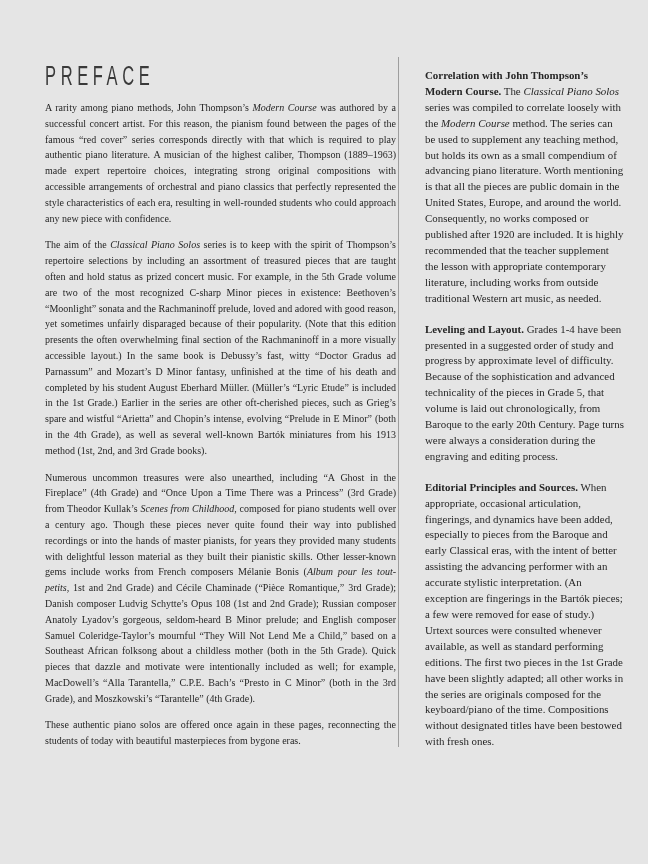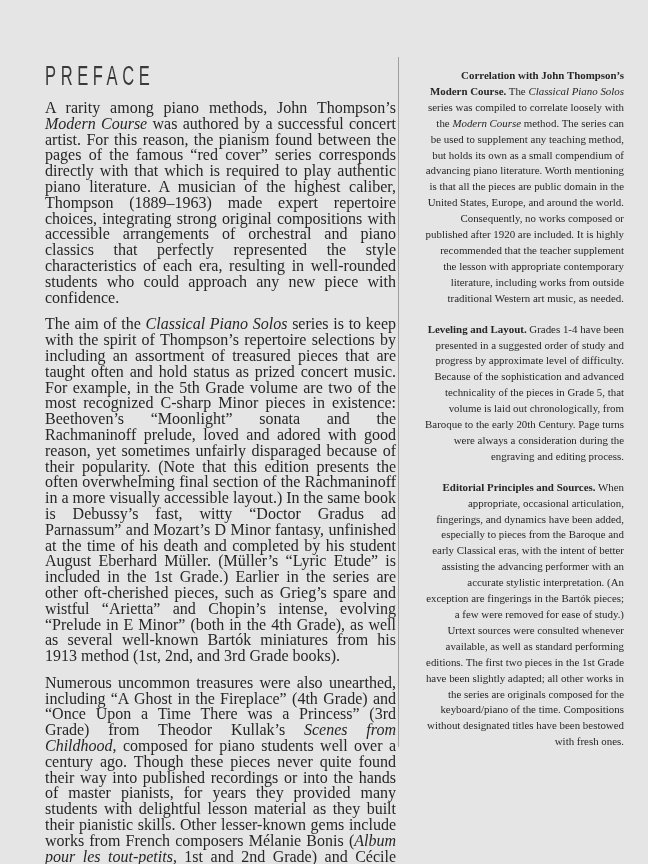--- a/index.html
+++ b/index.html
@@ -29,21 +29,21 @@
     font-size: 25px;
     letter-spacing: 7px;
     color: #3a3a3a;
     transform: scale(0.66, 1.08);
     transform-origin: left top;
     white-space: nowrap;
     margin-bottom: 12px;
     height: 28px;
   }
   .left-col .body p {
-    font-size: 16px;
+    font-size: 10px;
     line-height: 15.8px;
     text-align: justify;
     margin-bottom: 11px;
   }
   .left-col .body p:last-child { margin-bottom: 0; }
   .divider {
     position: absolute;
     left: 398px;
     top: 57px;
     width: 1px;
@@ -52,38 +52,39 @@
   }
   .right-col {
     position: absolute;
     left: 425px;
     top: 68px;
     width: 199px;
   }
   .right-col .body p {
     font-size: 10.9px;
     line-height: 15.9px;
-    text-align: right;
+    text-align: left;
     margin-bottom: 15px;
   }
   .right-col .body p:last-child { margin-bottom: 0; }
   em { font-style: italic; }
   strong { font-weight: bold; }
 </style>
 </head>
 <body>
 
 <div class="page">
 
   <div class="left-col">
     <h1 class="page-title">PREFACE</h1>
     <div class="body">
         <p><span>A rarity among piano methods, John Thompson’s </span><em>Modern Course</em><span> was authored by a successful concert artist. For this reason, the pianism found between the pages of the famous “red cover” series corresponds directly with that which is required to play authentic piano literature. A musician of the highest caliber, Thompson (1889–1963) made expert repertoire choices, integrating strong original compositions with accessible arrangements of orchestral and piano classics that perfectly represented the style characteristics of each era, resulting in well-rounded students who could approach any new piece with confidence.</span></p>
         <p><span>The aim of the </span><em>Classical Piano Solos</em><span> series is to keep with the spirit of Thompson’s repertoire selections by including an assortment of treasured pieces that are taught often and hold status as prized concert music. For example, in the 5th Grade volume are two of the most recognized C-sharp Minor pieces in existence: Beethoven’s “Moonlight” sonata and the Rachmaninoff prelude, loved and adored with good reason, yet sometimes unfairly disparaged because of their popularity. (Note that this edition presents the often overwhelming final section of the Rachmaninoff in a more visually accessible layout.) In the same book is Debussy’s fast, witty “Doctor Gradus ad Parnassum” and Mozart’s D Minor fantasy, unfinished at the time of his death and completed by his student August Eberhard Müller. (Müller’s “Lyric Etude” is included in the 1st Grade.) Earlier in the series are other oft-cherished pieces, such as Grieg’s spare and wistful “Arietta” and Chopin’s intense, evolving “Prelude in E Minor” (both in the 4th Grade), as well as several well-known Bartók miniatures from his 1913 method (1st, 2nd, and 3rd Grade books).</span></p>
         <p><span>Numerous uncommon treasures were also unearthed, including “A Ghost in the Fireplace” (4th Grade) and “Once Upon a Time There was a Princess” (3rd Grade) from Theodor Kullak’s </span><em>Scenes from Childhood</em><span>, composed for piano students well over a century ago. Though these pieces never quite found their way into published recordings or into the hands of master pianists, for years they provided many students with delightful lesson material as they built their pianistic skills. Other lesser-known gems include works from French composers Mélanie Bonis (</span><em>Album pour les tout-petits</em><span>, 1st and 2nd Grade) and Cécile Chaminade (“Pièce Romantique,” 3rd Grade); Danish composer Ludvig Schytte’s Opus 108 (1st and 2nd Grade); Russian composer Anatoly Lyadov’s gorgeous, seldom-heard B Minor prelude; and English composer Samuel Coleridge-Taylor’s mournful “They Will Not Lend Me a Child,” based on a Southeast African folksong about a childless mother (both in the 5th Grade). Quick pieces that dazzle and motivate were intentionally included as well; for example, MacDowell’s “Alla Tarantella,” C.P.E. Bach’s “Presto in C Minor” (both in the 3rd Grade), and Moszkowski’s “Tarantelle” (4th Grade).</span></p>
+        <p><span>These authentic piano solos are offered once again in these pages, reconnecting the students of today with beautiful masterpieces from bygone eras.</span></p>
       </div>
   </div>
 
   <div class="divider"></div>
 
   <div class="right-col">
     <div class="body">
         <p><strong>Correlation with John Thompson’s Modern Course.</strong><span> The </span><em>Classical Piano Solos</em><span> series was compiled to correlate loosely with the </span><em>Modern Course</em><span> method. The series can be used to supplement any teaching method, but holds its own as a small compendium of advancing piano literature. Worth mentioning is that all the pieces are public domain in the United States, Europe, and around the world. Consequently, no works composed or published after 1920 are included. It is highly recommended that the teacher supplement the lesson with appropriate contemporary literature, including works from outside traditional Western art music, as needed.</span></p>
         <p><strong>Leveling and Layout.</strong><span> Grades 1-4 have been presented in a suggested order of study and progress by approximate level of difficulty. Because of the sophistication and advanced technicality of the pieces in Grade 5, that volume is laid out chronologically, from Baroque to the early 20th Century. Page turns were always a consideration during the engraving and editing process.</span></p>
         <p><strong>Editorial Principles and Sources.</strong><span> When appropriate, occasional articulation, fingerings, and dynamics have been added, especially to pieces from the Baroque and early Classical eras, with the intent of better assisting the advancing performer with an accurate stylistic interpretation. (An exception are fingerings in the Bartók pieces; a few were removed for ease of study.) Urtext sources were consulted whenever available, as well as standard performing editions. The first two pieces in the 1st Grade have been slightly adapted; all other works in the series are originals composed for the keyboard/piano of the time. Compositions without designated titles have been bestowed with fresh ones.</span></p>

